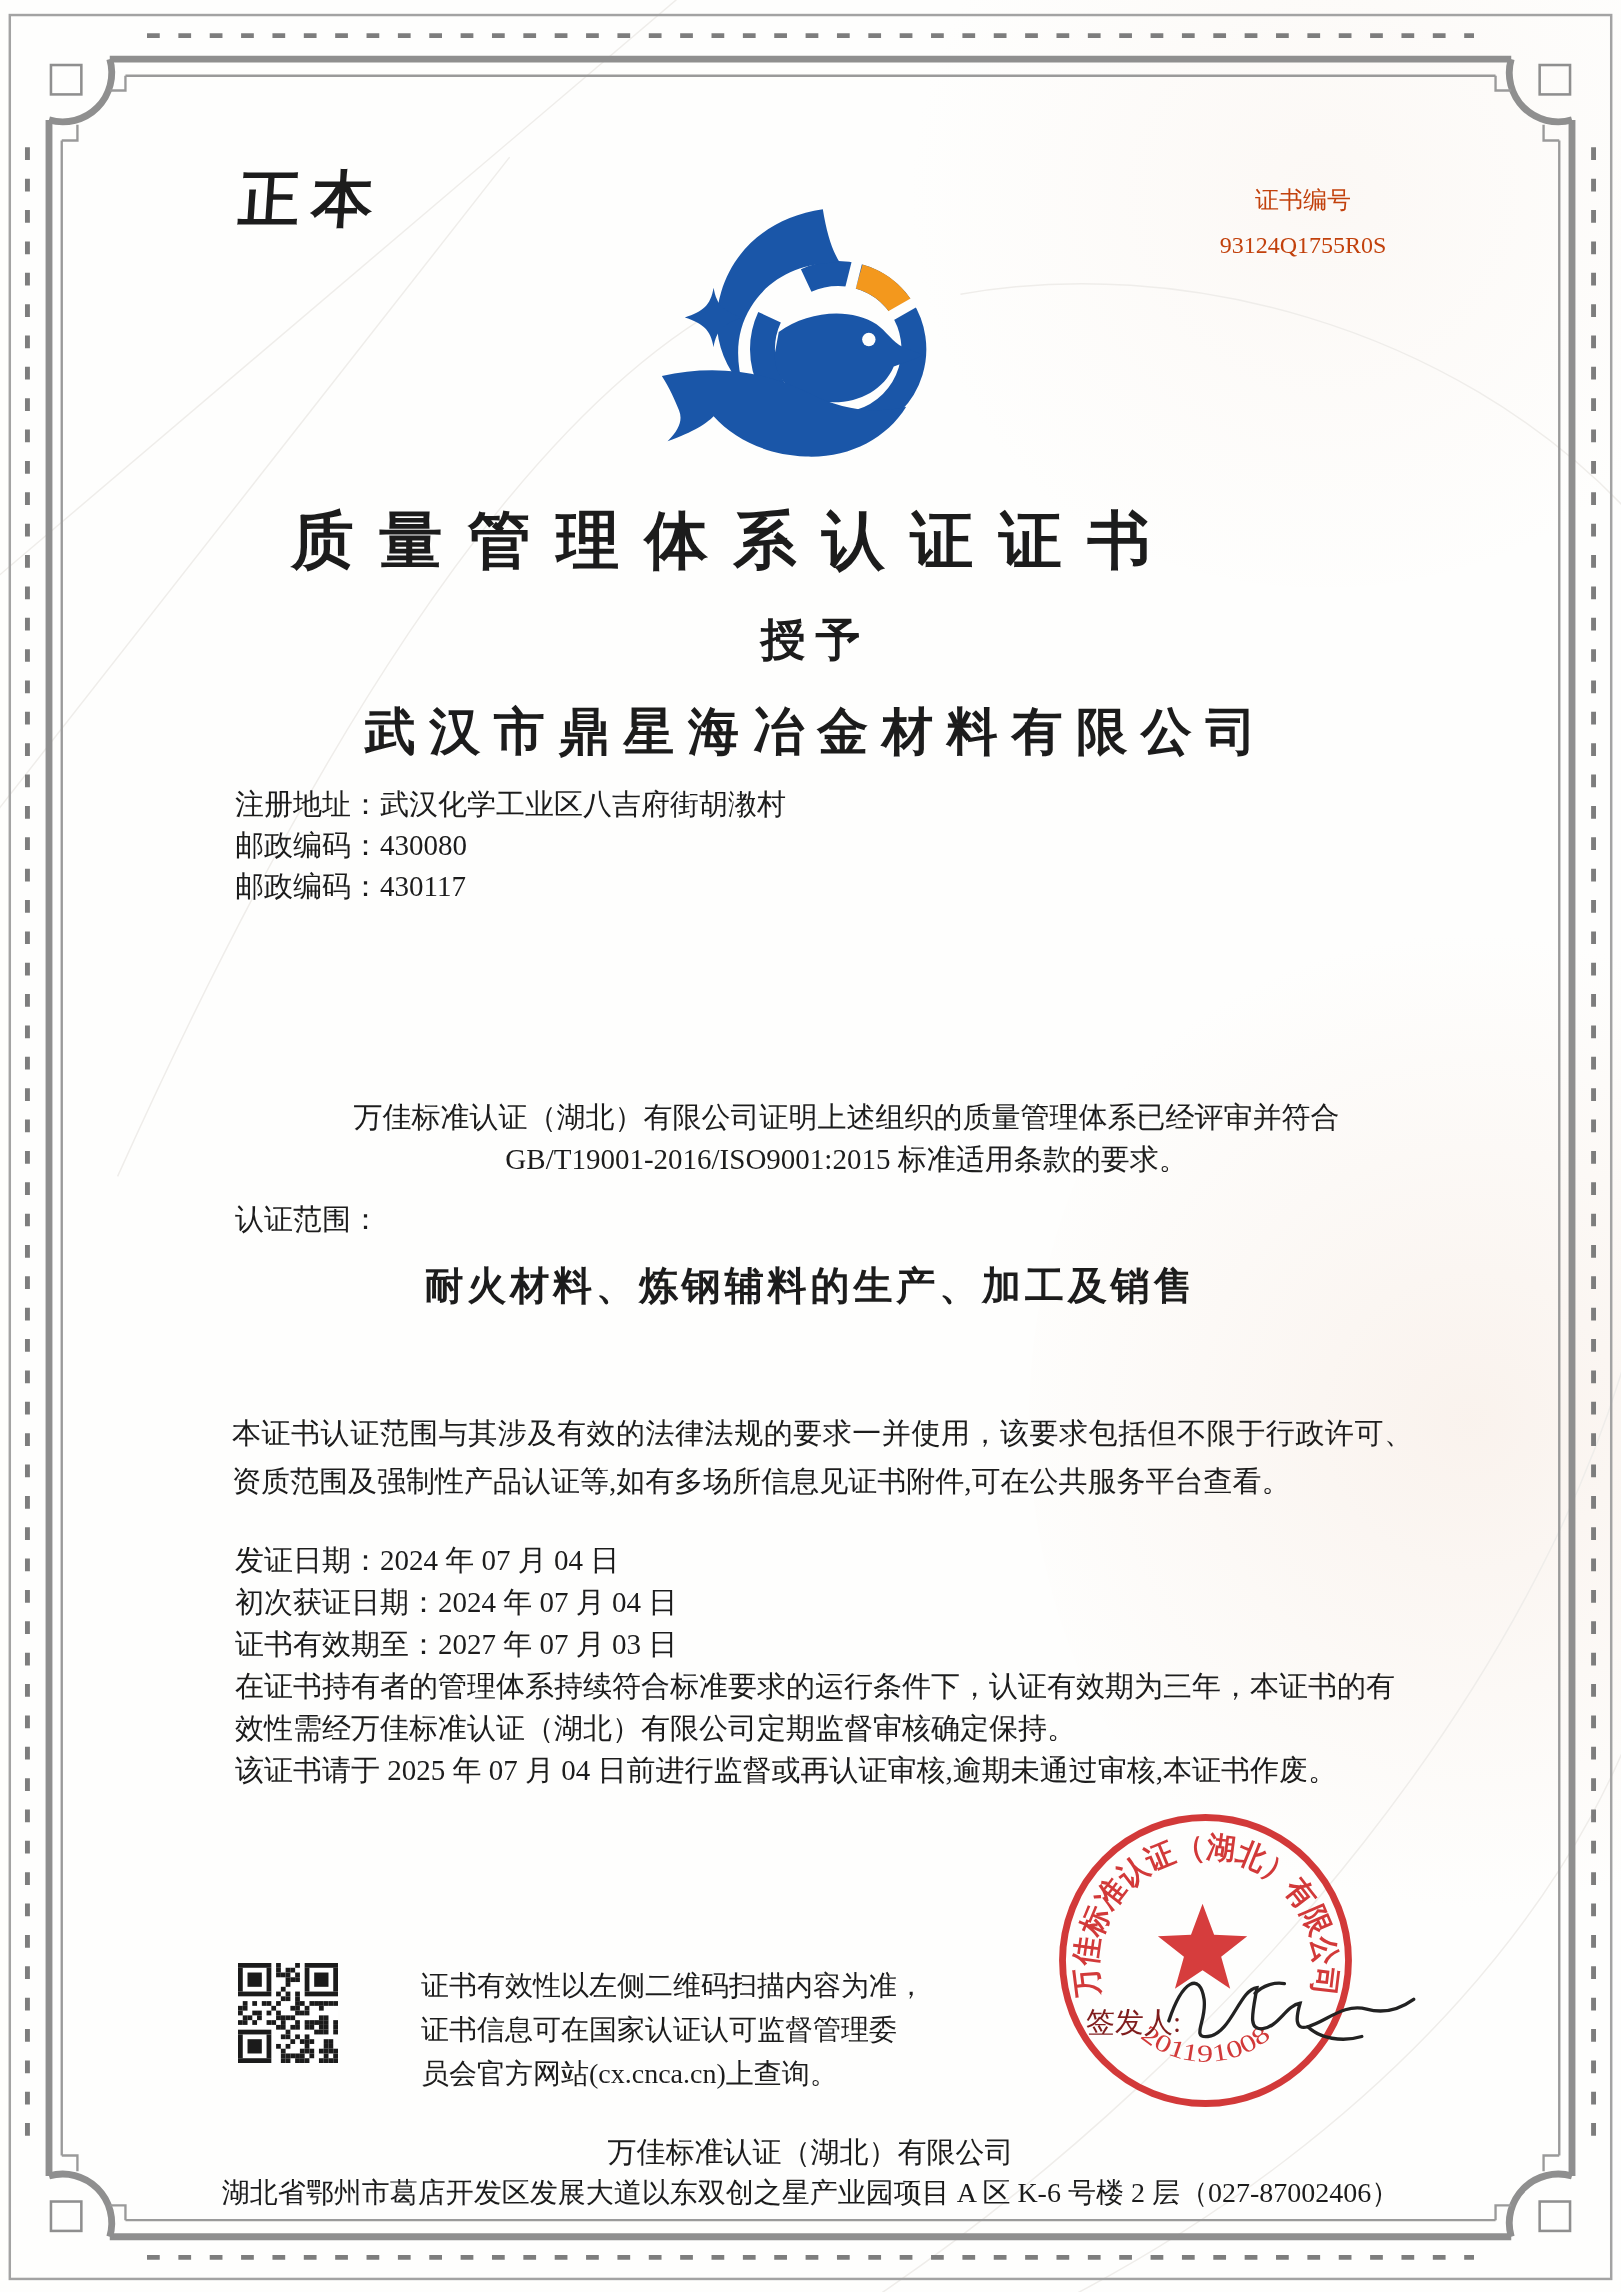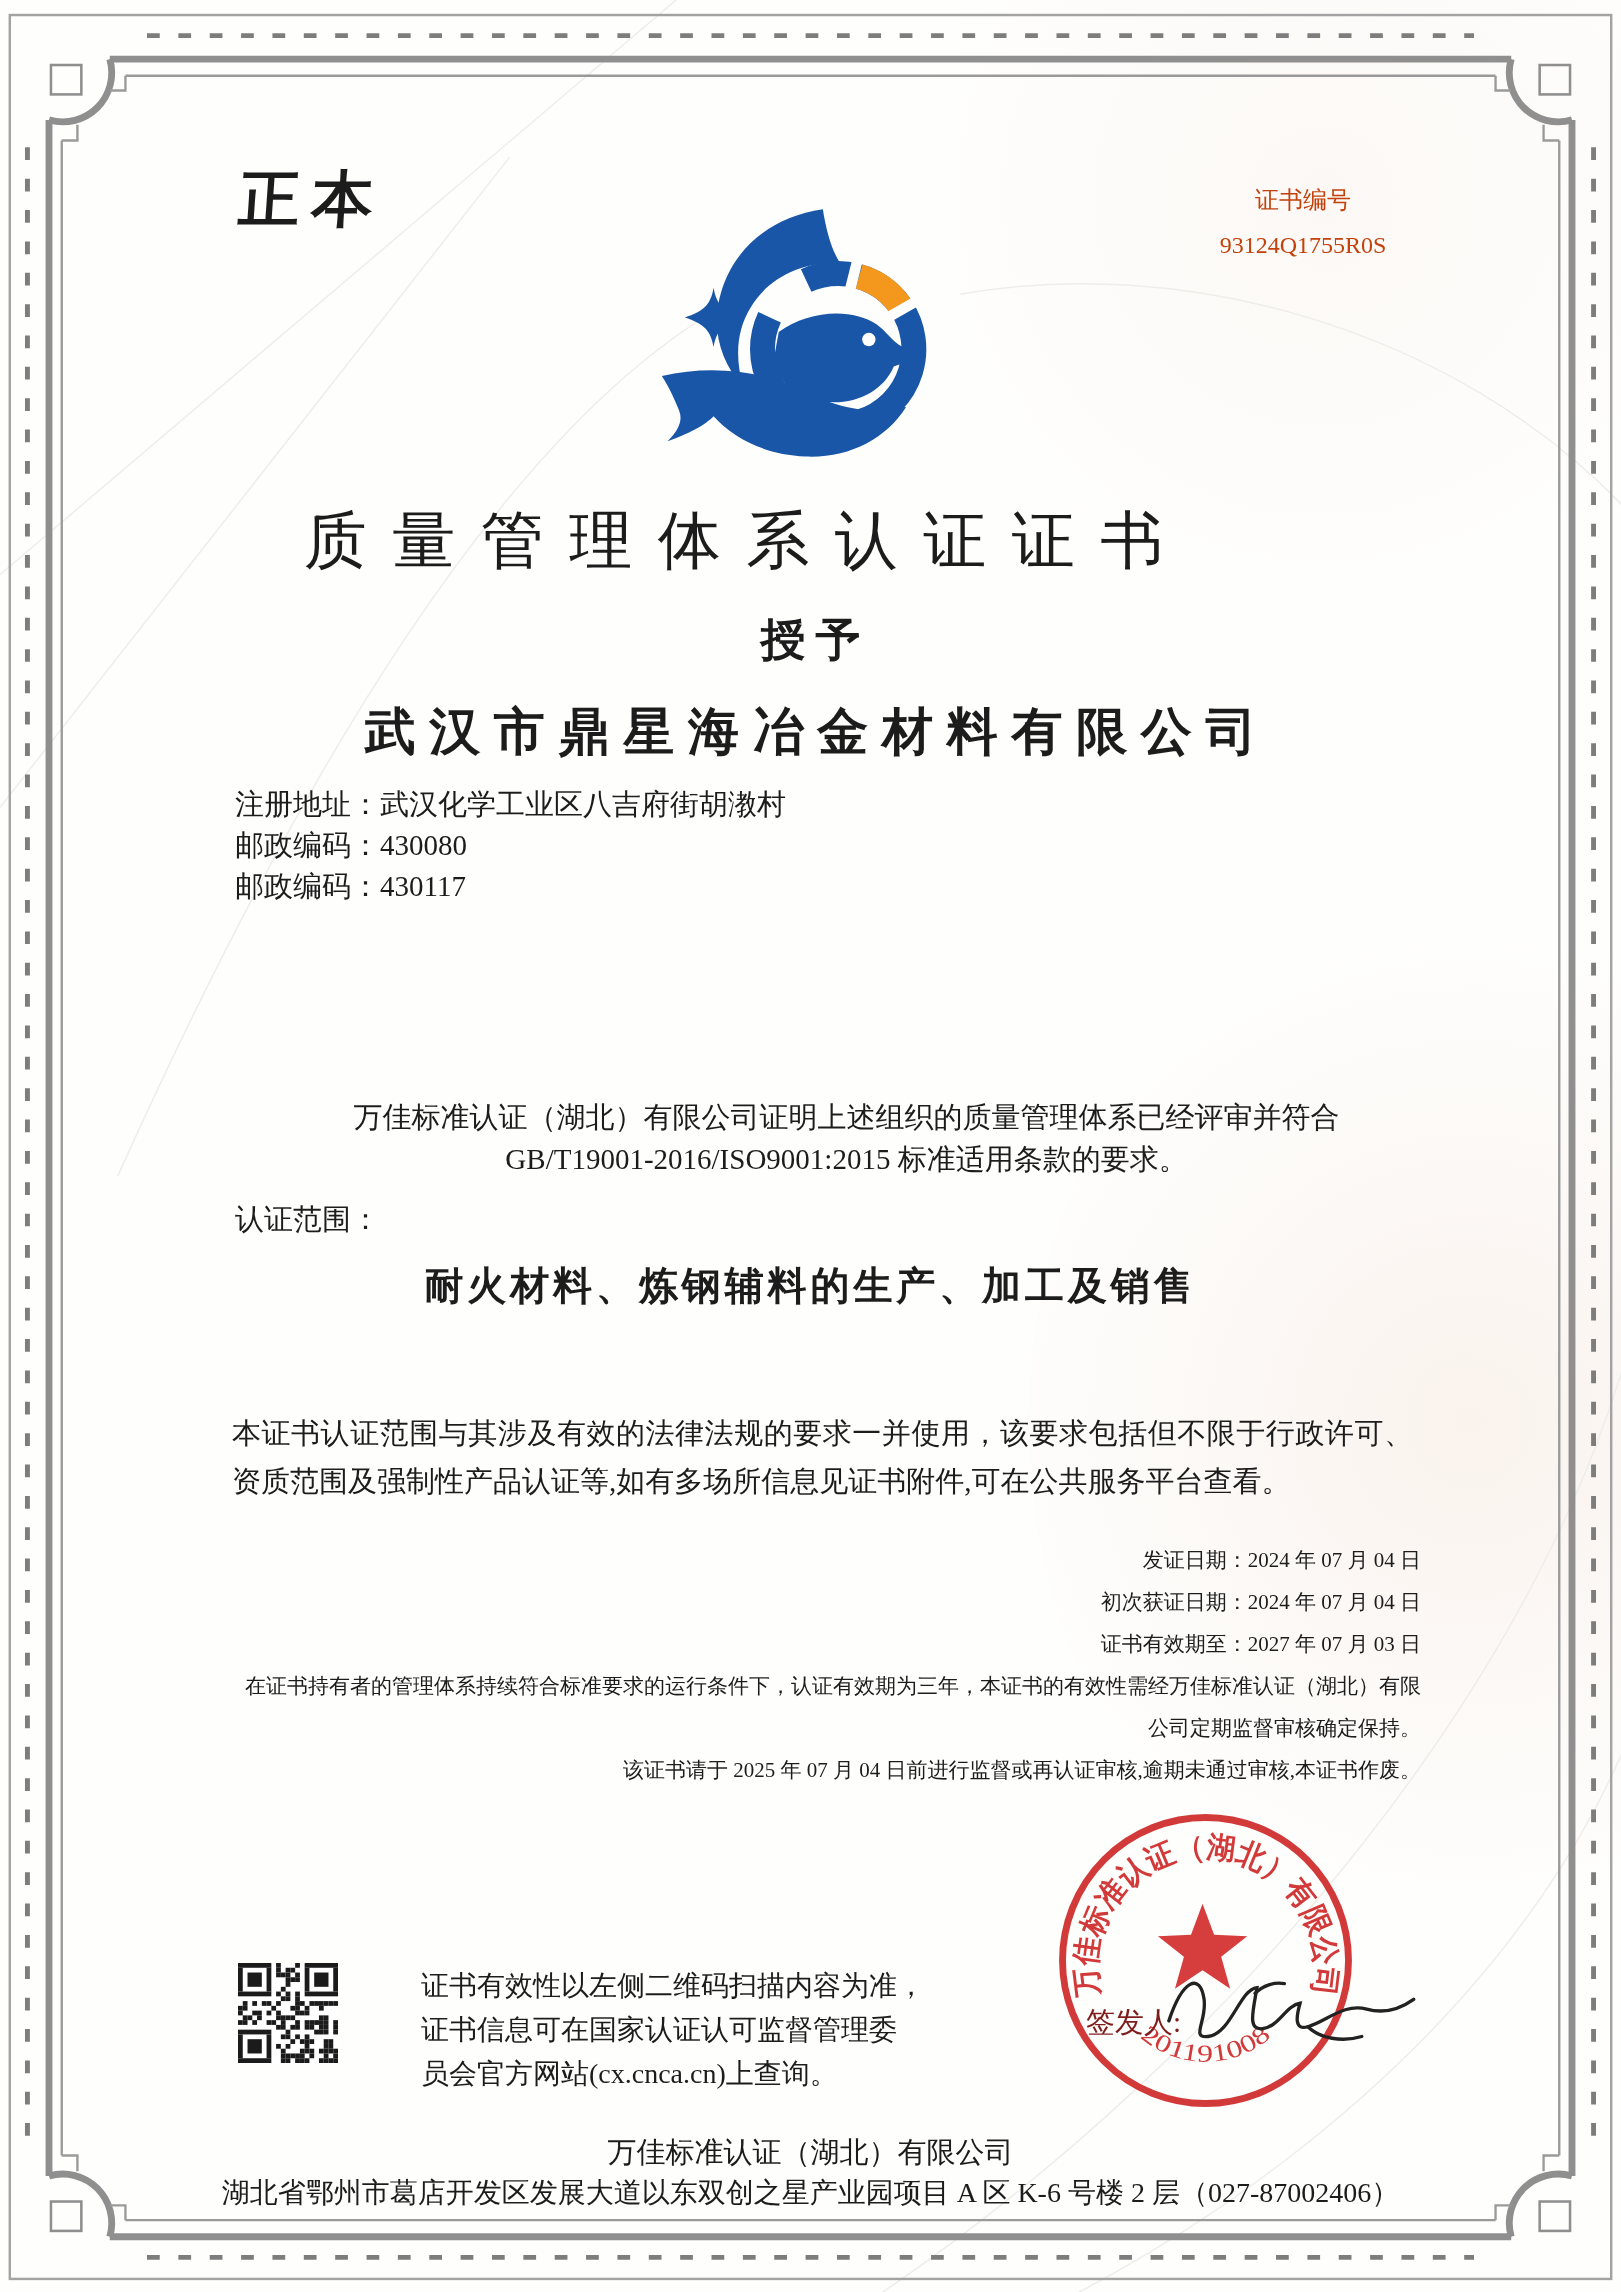--- a/index.html
+++ b/index.html
@@ -21,23 +21,23 @@
   .copy-label{
     left:239px;top:159px;
     font-size:61px;font-weight:bold;letter-spacing:11.8px;
     transform:skewX(-4deg);
   }
   .certno{
     left:1117px;top:178px;width:372px;text-align:center;
     font-size:24px;line-height:45px;color:#c2410c;
   }
   .doc-title{
-    left:13px;top:498px;width:1441px;text-align:center;
+    left:0;top:498px;width:1441px;text-align:center;
     font-family:"Liberation Sans","DejaVu Sans",sans-serif;
-    font-size:63px;font-weight:normal;letter-spacing:25.5px;text-indent:25.5px;
+    font-size:63px;font-weight:bold;letter-spacing:25.5px;text-indent:25.5px;
   }
   .award{
     left:0;top:610px;width:1621px;text-align:center;
     font-family:"Liberation Sans","DejaVu Sans",sans-serif;
     font-size:45px;font-weight:bold;letter-spacing:9.8px;text-indent:9.8px;
   }
   .company{
     left:0;top:686px;width:1621px;text-align:center;
     font-family:"Liberation Sans","DejaVu Sans",sans-serif;
     font-size:51px;font-weight:bold;letter-spacing:13.7px;text-indent:13.7px;margin-top:12px;
@@ -54,21 +54,21 @@
     left:0;top:1259px;width:1621px;text-align:center;
     font-family:"Liberation Sans","DejaVu Sans",sans-serif;
     font-size:39px;font-weight:bold;letter-spacing:3.9px;
   }
   .legal{
     left:232px;top:1409px;width:1181px;
     font-size:29px;line-height:48px;text-align:justify;
   }
   .dates-block{
     left:235px;top:1539px;width:1186px;
-    font-size:21px;line-height:42px;text-align:right;
+    font-size:29px;line-height:42px;
   }
   .qr-note{
     left:421px;top:1964px;width:686px;
     font-size:28px;line-height:44px;
   }
   .issuer{
     left:1086px;top:2003px;font-size:29px;color:#7f1d1d;z-index:6;
   }
   .footer-company{
     left:0;top:2133px;width:1621px;text-align:center;font-size:29px;

